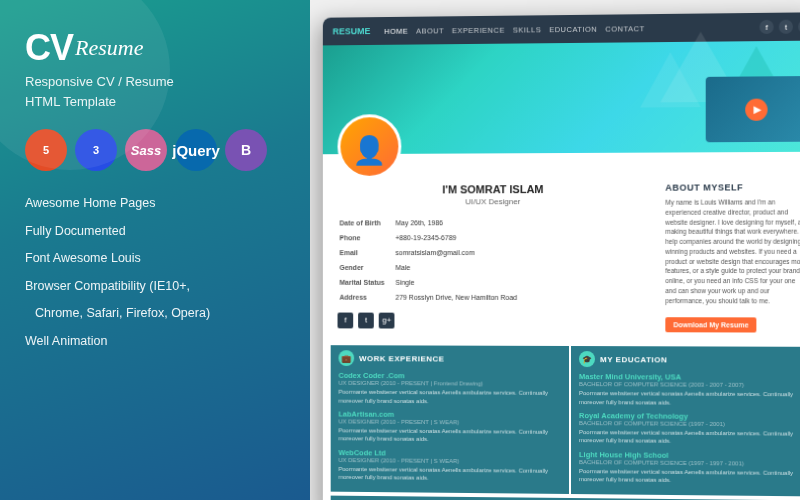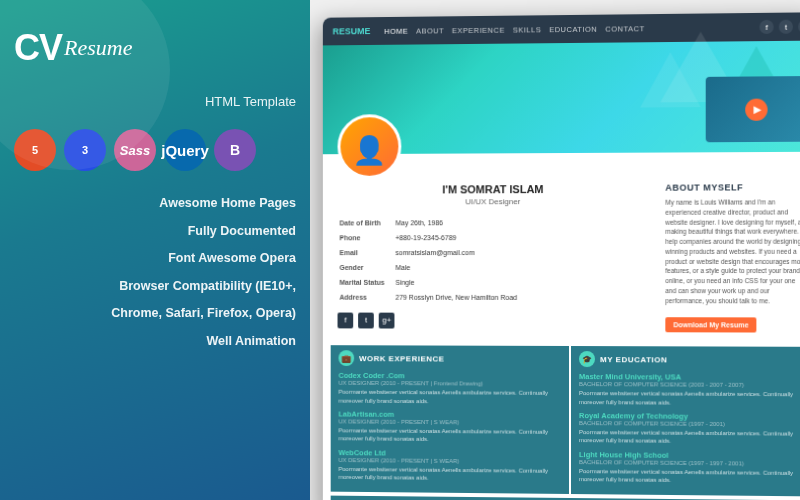--- a/index.html
+++ b/index.html
@@ -10,25 +10,24 @@
       font-family: Arial, sans-serif;
       background: #1a9e8f;
       display: flex;
     }
 
     
     .left-panel {
       width: 310px;
       min-width: 310px;
       background: linear-gradient(160deg, #1a9e8f 0%, #1a7a8f 40%, #1a5a8f 100%);
-      padding: 30px 14px;
+      padding: 30px 25px;
       color: white;
       position: relative;
       overflow: hidden;
-      text-align: right;
     }
 
     .left-panel::before {
       content: '';
       position: absolute;
       top: -30px; left: -30px;
       width: 200px; height: 200px;
       background: rgba(255,255,255,0.07);
       border-radius: 50%;
     }
@@ -93,21 +92,20 @@
       display: flex;
       flex-direction: column;
       gap: 6px;
     }
 
     .features-list li {
       font-size: 12.5px;
       color: rgba(255,255,255,0.92);
       padding: 2px 0;
       line-height: 1.4;
-      font-weight: bold;
     }
 
     .features-list li.indent {
       padding-left: 10px;
     }
 
     
     .right-panel {
       flex: 1;
       background: #f0f0f0;
@@ -420,34 +418,34 @@
   </style>
 </head>
 <body>
 
 <div class="left-panel">
   <div class="logo-area">
     <span class="logo-cv">CV</span>
     <span class="logo-resume">Resume</span>
   </div>
   <div class="tagline">
-    <br>
+    <span>Responsive CV / Resume</span><br>
     <span>HTML Template</span>
   </div>
   <div class="tech-badges">
     <div class="badge badge-html">5</div>
     <div class="badge badge-css">3</div>
     <div class="badge badge-sass">Sass</div>
     <div class="badge badge-jquery" style="font-size:15px;">jQuery</div>
     <div class="badge badge-bootstrap">B</div>
   </div>
   <ul class="features-list">
     <li>Awesome Home Pages</li>
     <li>Fully Documented</li>
-    <li>Font Awesome Opera</li>
+    <li>Font Awesome Louis</li>
     <li>Browser Compatibility (IE10+,</li>
     <li class="indent">Chrome, Safari, Firefox, Opera)</li>
     <li>Well Animation</li>
   </ul>
 </div>
 
 <div class="right-panel">
   <div class="browser-mockup">
 
     <div class="nav-bar">

